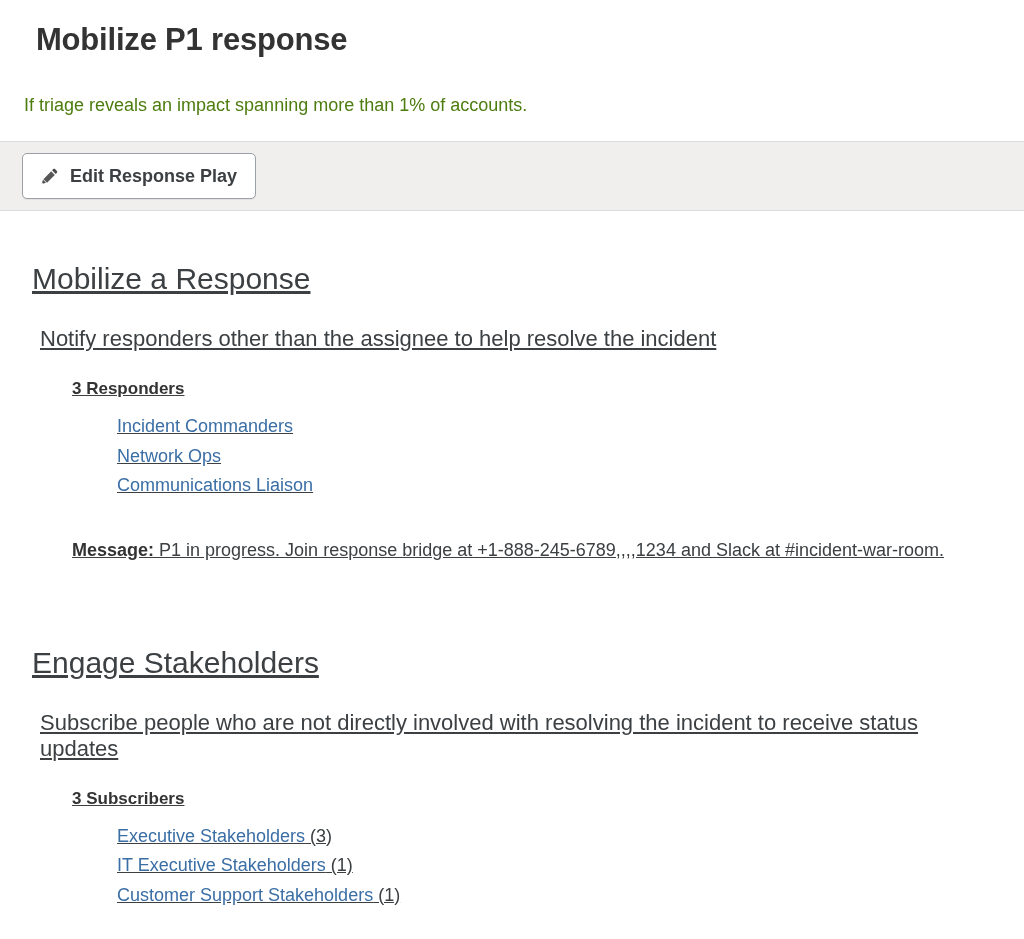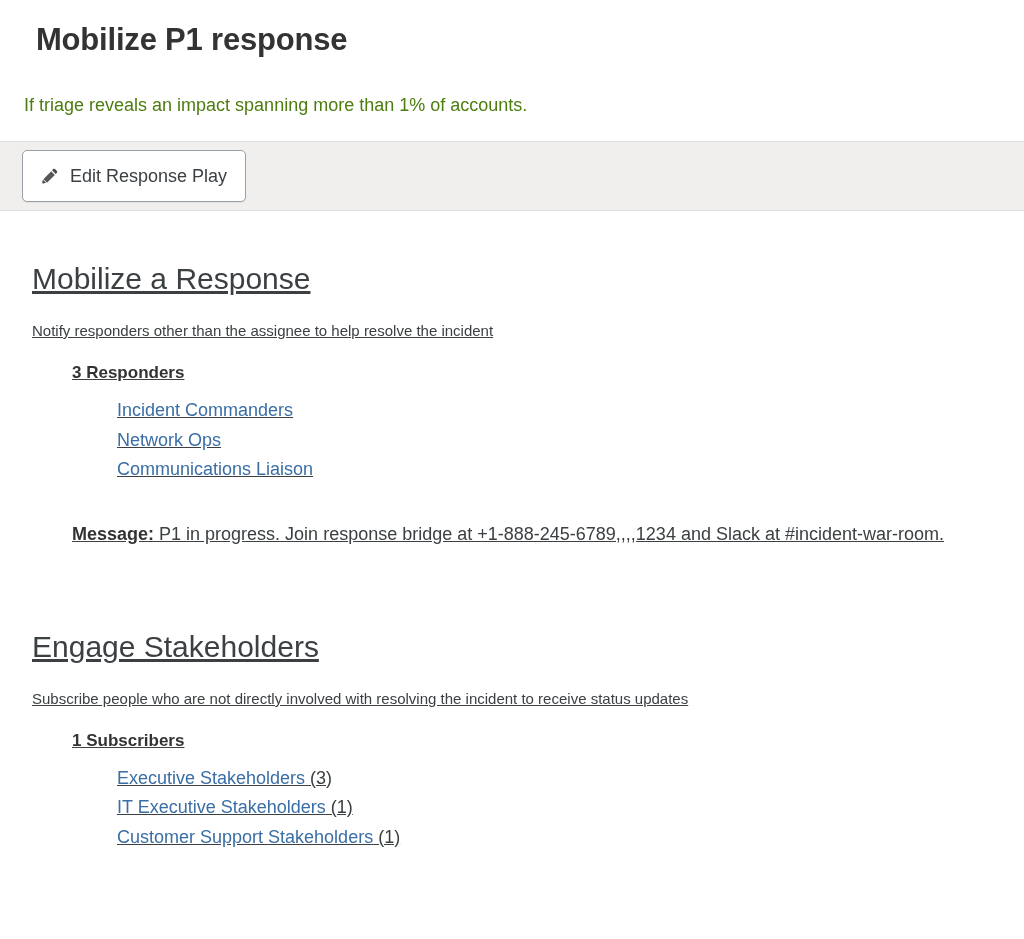--- a/index.html
+++ b/index.html
@@ -49,28 +49,28 @@
     border-bottom: 1px solid #dddddd;
     display: flex;
     align-items: center;
     padding-left: 22px;
   }
   .btn {
     display: inline-flex;
     align-items: center;
     gap: 11px;
     box-sizing: border-box;
-    height: 52px;
+    height: 46px;
     padding: 0 18px 0 17px;
     background: #ffffff;
     border: 1px solid #9aa0a6;
     border-radius: 5px;
     box-shadow: 0 1px 1px rgba(0,0,0,0.06);
     font-size: 18px;
-    font-weight: 400;
+    font-weight: 700;
     color: #3c4043;
     cursor: pointer;
     white-space: nowrap;
   }
   .btn svg { display: block; }
 
   
   .content {
     padding: 0 24px;
   }
@@ -81,24 +81,24 @@
   .section-title {
     margin: 0;
     font-size: 30px;
     line-height: 40px;
     font-weight: 300;
     color: #3c4043;
     letter-spacing: 0px;
     padding-left: 8px;
   }
   .section-desc {
-    margin: 0;
+    margin: 8px;
     padding-top: 19px;
     padding-left: 8px;
-    font-size: 15px;
+    font-size: 22px;
     line-height: 26px;
     color: #3c4043;
   }
 
   .detail-block {
     padding-top: 16px;
     padding-left: 48px;
   }
   .detail-label {
     font-size: 17px;
@@ -180,21 +180,21 @@
       <p class="message-line"><span class="message-label">Message:</span><span> P1 in progress. Join response bridge at +1-888-245-6789,,,,1234 and Slack at #incident-war-room.</span></p>
     </div>
   </section>
 
   <div class="section-gap"></div>
 
   <section class="section">
     <h2 class="section-title">Engage Stakeholders</h2>
     <p class="section-desc">Subscribe people who are not directly involved with resolving the incident to receive status updates</p>
     <div class="detail-block">
-      <div class="detail-label">1 Subscribers</div>
+      <div class="detail-label">3 Subscribers</div>
       <ul class="link-list">
         <li>
           <a class="link">Executive Stakeholders</a><span class="count"> (3)</span>
         </li>
         <li>
           <a class="link">IT Executive Stakeholders</a><span class="count"> (1)</span>
         </li>
         <li>
           <a class="link">Customer Support Stakeholders</a><span class="count"> (1)</span>
         </li>

